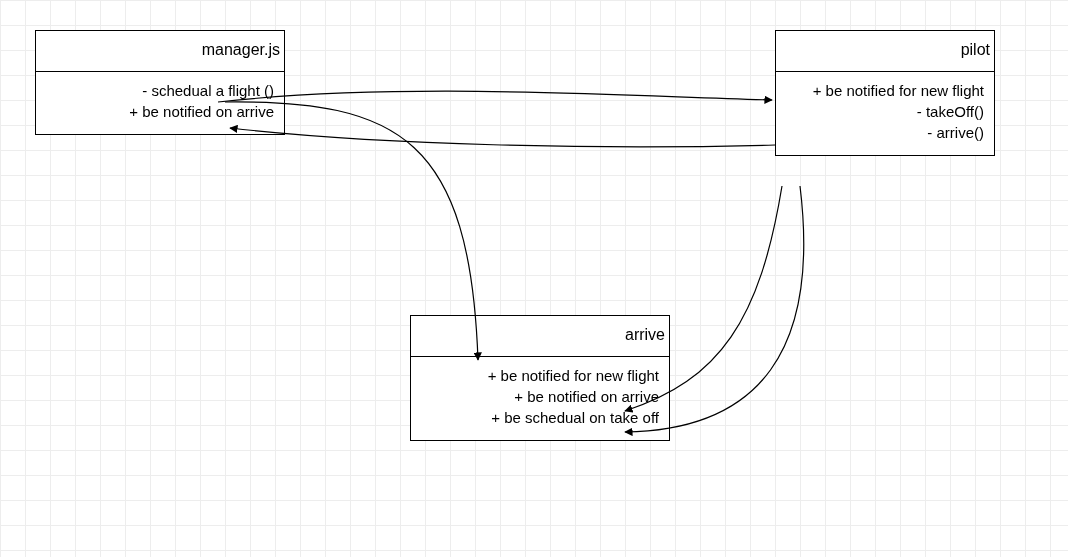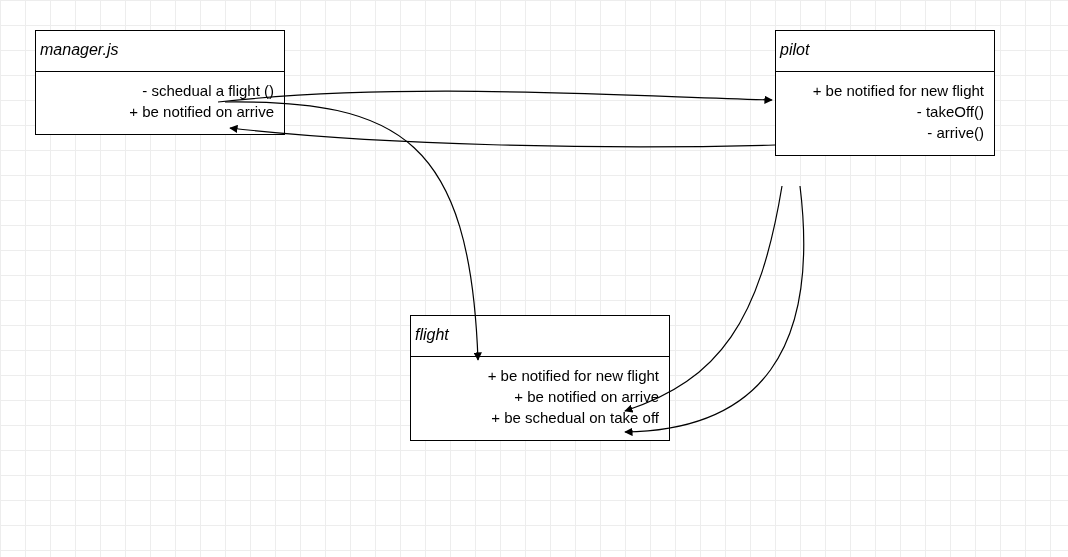--- a/index.html
+++ b/index.html
@@ -25,25 +25,24 @@
     position: absolute;
     inset: 0;
   }
   .box {
     position: absolute;
     background: #fff;
     border: 1px solid #000;
     box-sizing: border-box;
   }
   .box .title {
-    text-align: left;
+    text-align: right;
     padding: 10px 4px 12px 4px;
     border-bottom: 1px solid #000;
     font-size: 16px;
-    font-style: italic;
   }
   .box .body {
     padding: 8px 10px 12px 10px;
     line-height: 1.4;
     font-size: 15px;
     white-space: nowrap;
   }
   .row { display: block; text-align: right; }
   svg.connectors {
     position: absolute;
@@ -71,21 +70,21 @@
   <div class="box" style="left:775px; top:30px; width:220px;">
     <div class="title">pilot</div>
     <div class="body">
       <span class="row">+  be notified for new flight</span>
       <span class="row">-   takeOff()</span>
       <span class="row">-   arrive()</span>
     </div>
   </div>
 
   <div class="box" style="left:410px; top:315px; width:260px;">
-    <div class="title">flight</div>
+    <div class="title">arrive</div>
     <div class="body">
       <span class="row">+  be notified for new flight</span>
       <span class="row">+  be notified on arrive</span>
       <span class="row">+  be schedual on take off</span>
     </div>
   </div>
 
   <svg class="connectors" viewBox="0 0 1068 557">
     <defs>
       <marker id="arrow" viewBox="0 0 10 10" refX="9" refY="5" markerWidth="7" markerHeight="7" orient="auto-start-reverse">

